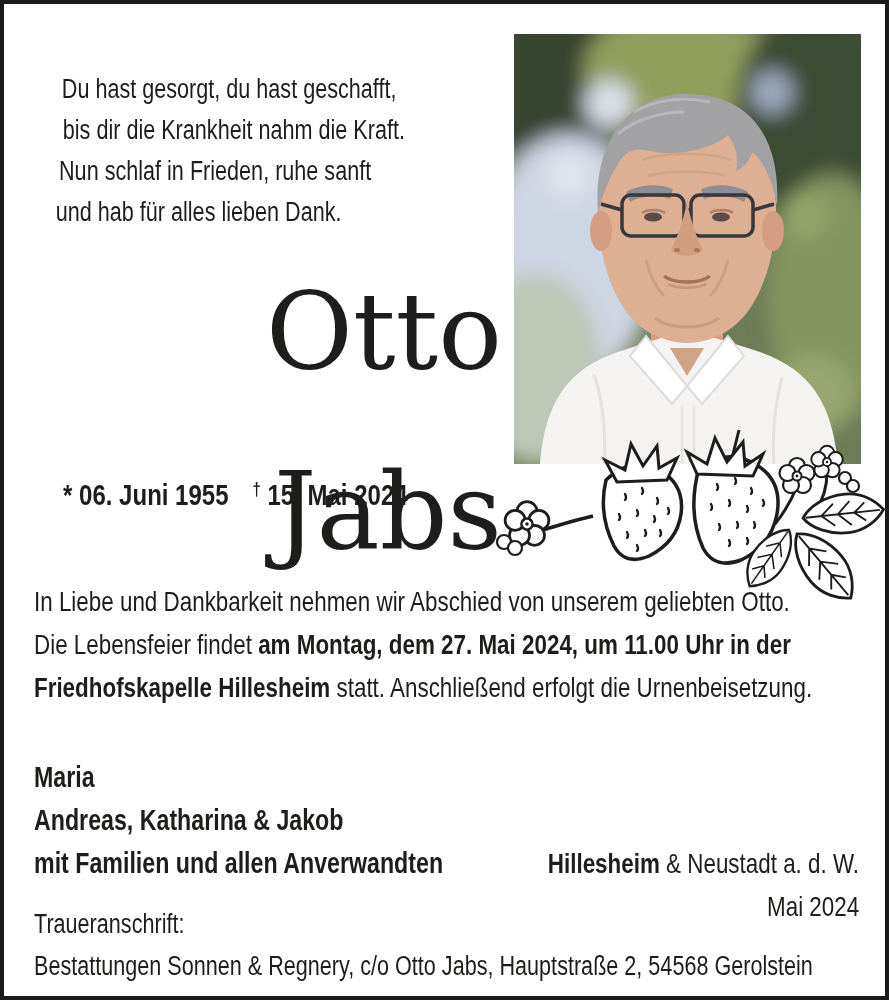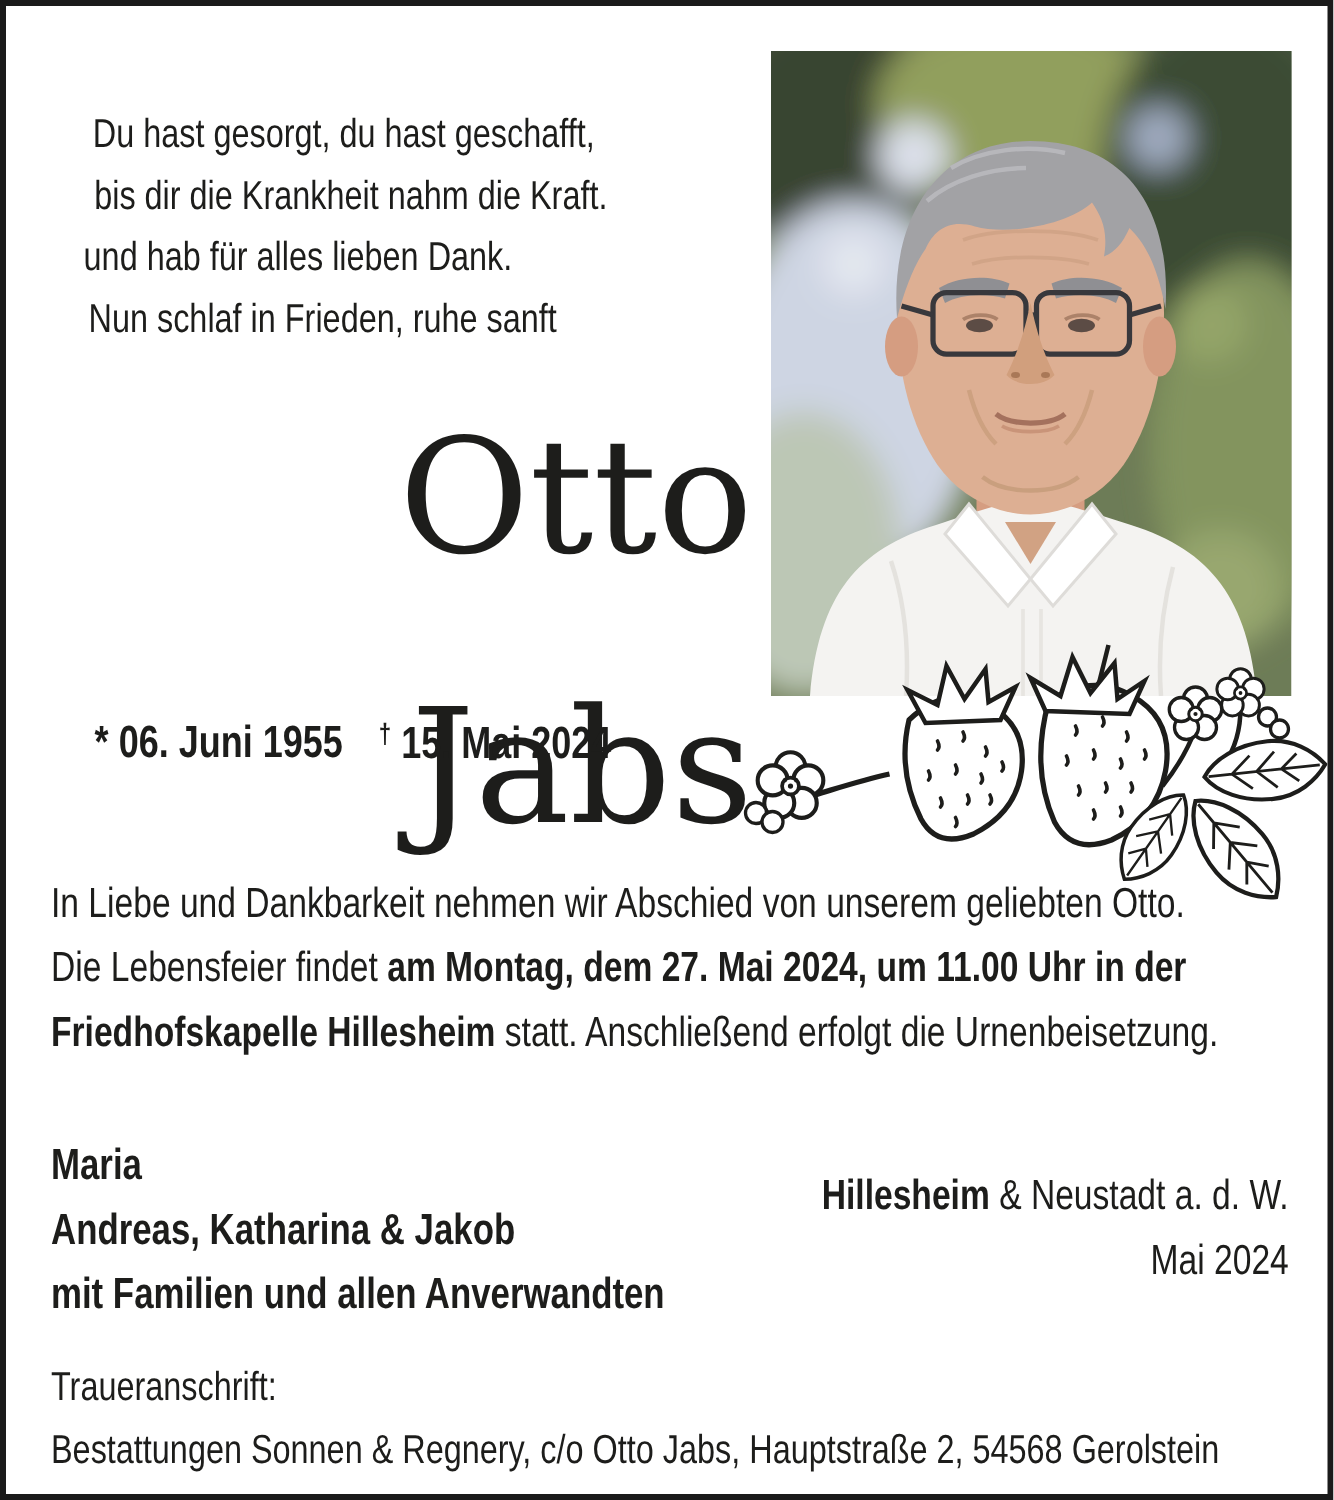--- a/index.html
+++ b/index.html
@@ -47,38 +47,38 @@
 
   .announce{
     position:absolute;left:30px;top:576px;width:828px;
     font-size:28px;line-height:43px;
   }
   .mourners{
     position:absolute;left:30px;top:752px;
     font-size:29px;line-height:43px;font-weight:bold;
   }
   .placedate{
-    position:absolute;right:26px;top:771px;
+    position:absolute;right:26px;top:838px;
     text-align:right;font-size:28px;line-height:43px;
   }
   .addr{
     position:absolute;left:30px;top:899px;
     font-size:27px;line-height:42px;
   }
 </style>
 </head>
 <body>
 
 <div class="page">
 
   <div class="verse">
     <div><span class="cx cx-c">Du hast gesorgt, du hast geschafft,</span></div>
     <div><span class="cx cx-c">bis dir die Krankheit nahm die Kraft.</span></div>
+    <div><span class="cx cx-c">Nun schlaf in Frieden, ruhe sanft</span></div>
     <div><span class="cx cx-c">und hab für alles lieben Dank.</span></div>
-    <div><span class="cx cx-c">Nun schlaf in Frieden, ruhe sanft</span></div>
   </div>
 
   <div class="name">
     <span>Otto Jabs</span>
   </div>
 
   <div class="dates">
     <span class="cx cx-c">
       <span><span>*</span> <span>06. Juni 1955</span></span><span class="gap"></span><span><span class="sym-dagger">†</span> <span>15. Mai 2024</span></span>
     </span>

